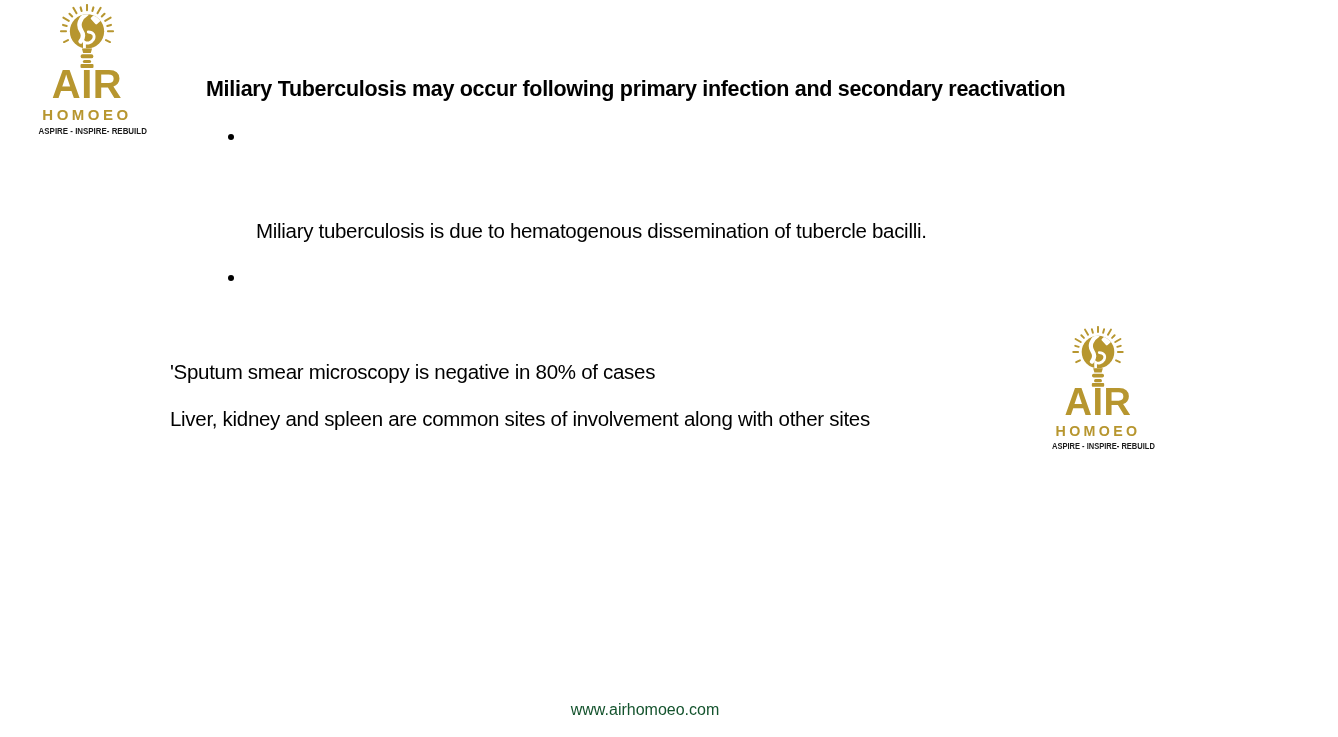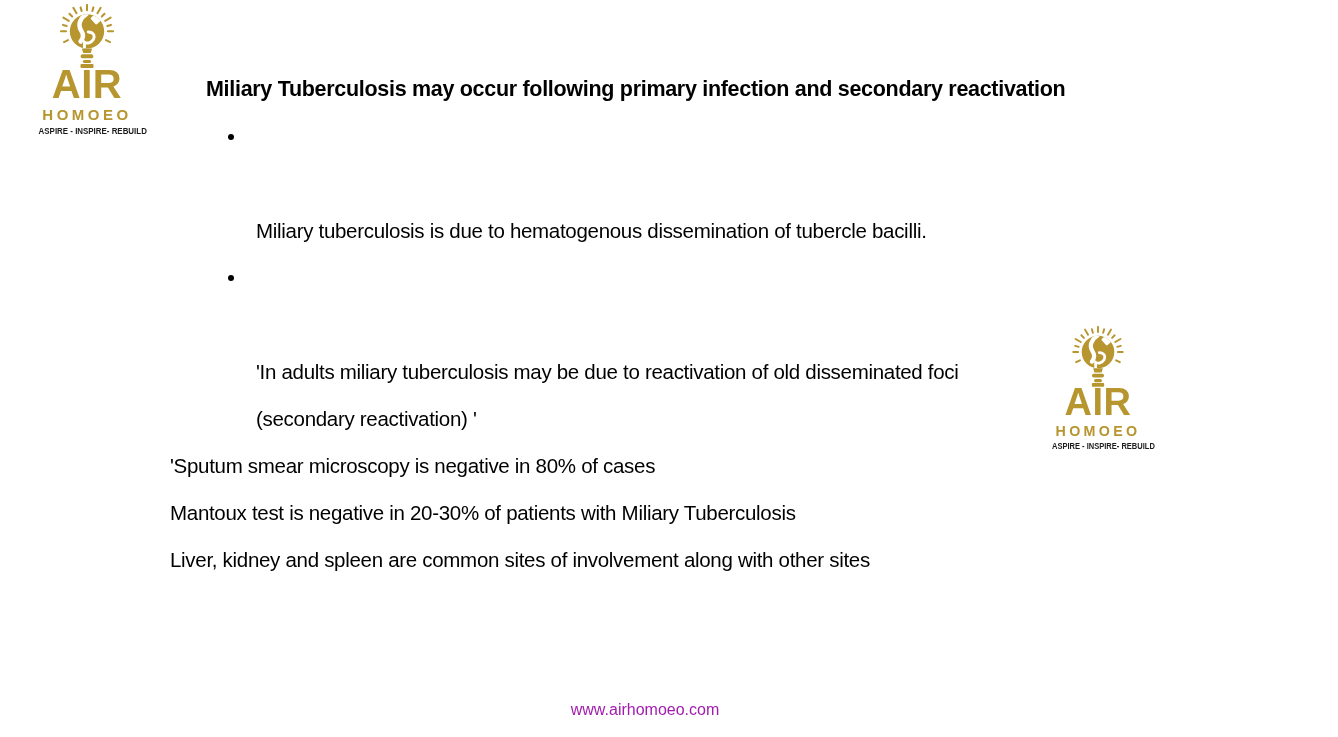--- a/index.html
+++ b/index.html
@@ -50,21 +50,21 @@
     position:absolute; left:58px; top:21px;
     width:6px; height:6px; border-radius:50%; background:#000;
   }
   .statement {
     font-size:20.5px; font-weight:400; line-height:47px; white-space:nowrap;
   }
 
   
   .footer {
     position:absolute; top:701px; left:0; width:1290px;
-    text-align:center; font-size:16px; color:#a21caf;
+    text-align:center; font-size:16px; color:#14532d;
   }
 </style>
 </head>
 <body>
 
 <div class="slide">
 
   <div class="logo logo-left">
     <div class="logo-icon">
       <svg viewBox="0 0 100 96" xmlns="http://www.w3.org/2000/svg">
@@ -151,25 +151,22 @@
 
   <div class="content">
     <div class="title">Miliary Tuberculosis may occur following primary infection and secondary reactivation</div>
 
     <div class="bullet">
       <span class="dot"></span>
       <span>Miliary tuberculosis is due to hematogenous dissemination of tubercle bacilli.</span>
     </div>
     <div class="bullet">
       <span class="dot"></span>
-      <span>'In adults miliary tuberculosis may be due to reactivation of old disseminated foci
-(secondary reactivation) '</span>
     </div>
 
     <div class="statement">'Sputum smear microscopy is negative in 80% of cases</div>
-    <div class="statement">Mantoux test is negative in 20-30% of patients with Miliary Tuberculosis</div>
     <div class="statement">Liver, kidney and spleen are common sites of involvement along with other sites</div>
 
   </div>
 
   <div class="footer">www.airhomoeo.com</div>
 
 </div>
 
 </body></html>

